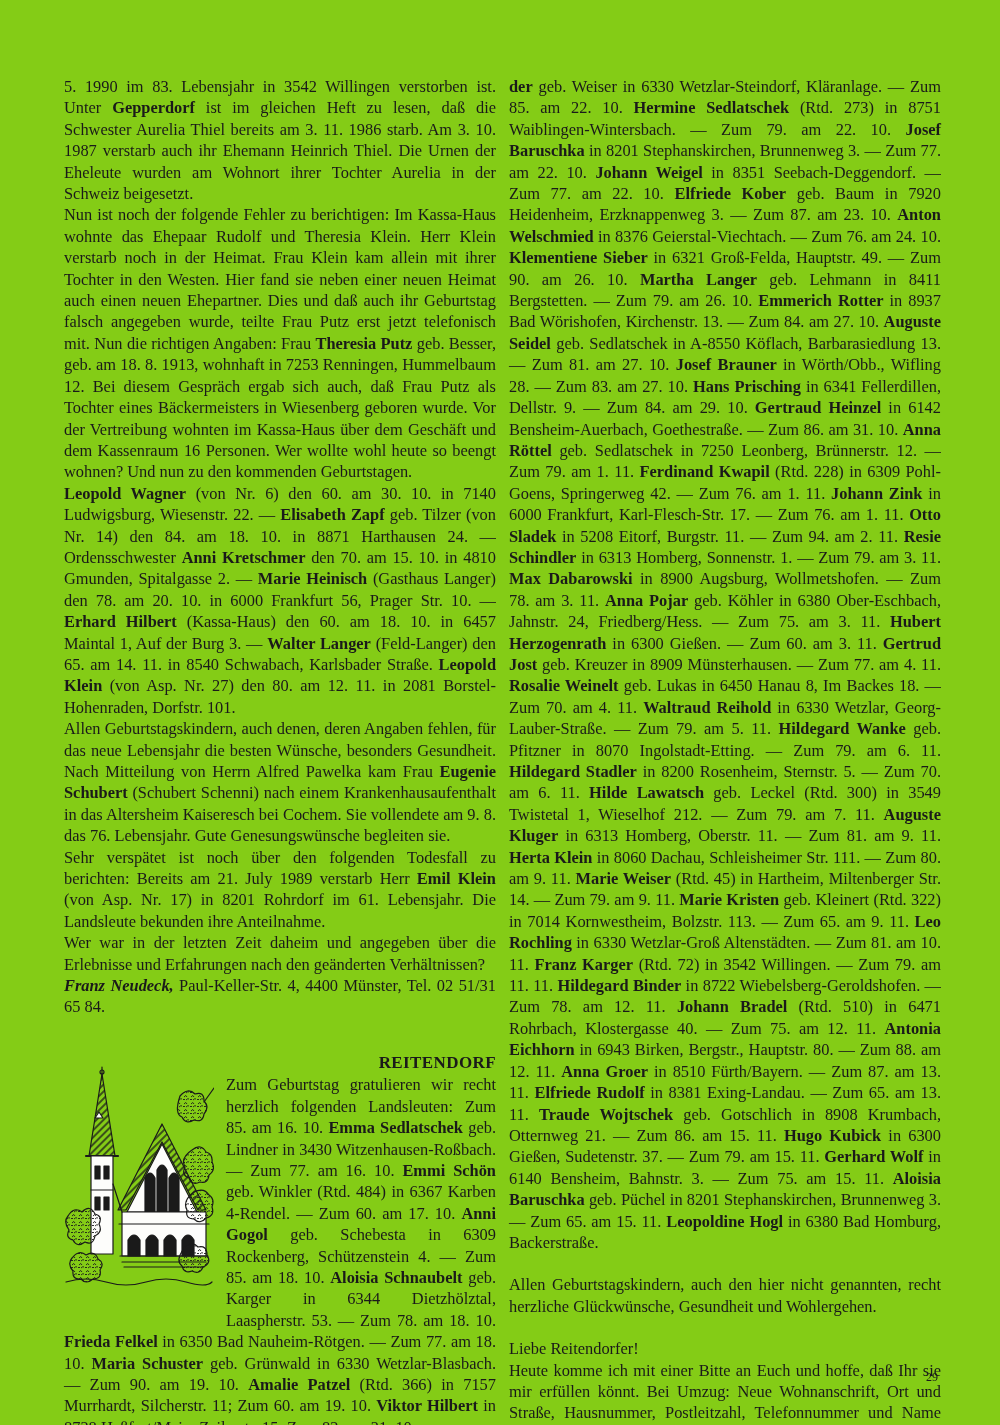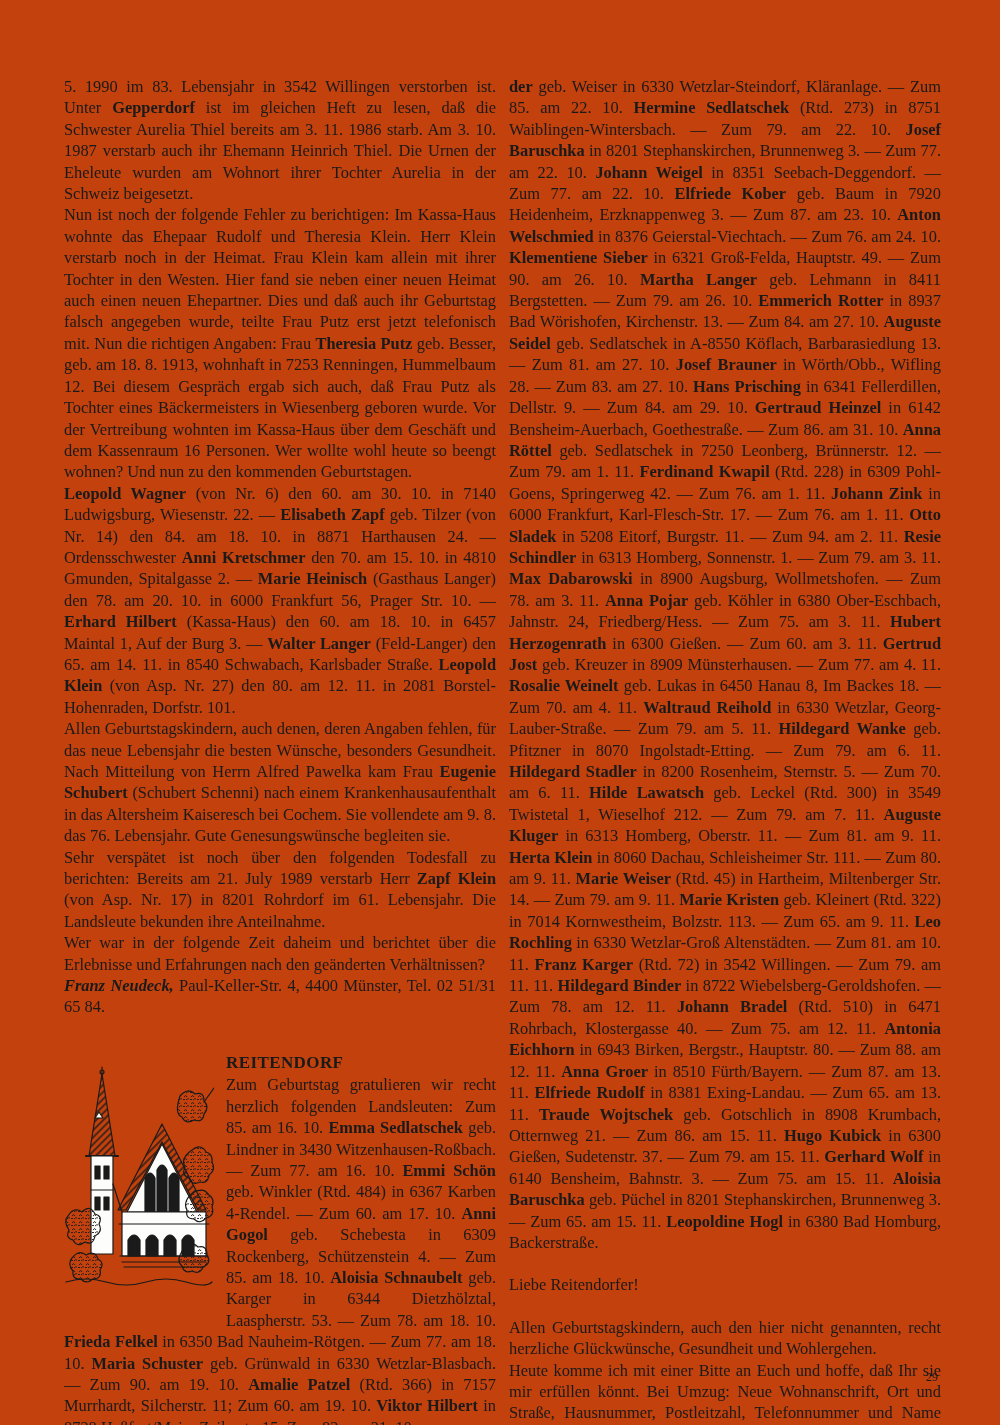--- a/index.html
+++ b/index.html
@@ -3,37 +3,37 @@
 <meta charset="utf-8">
 <style>
   html,body{margin:0;padding:0;}
   body{
     width:1000px;height:1425px;overflow:hidden;
     background:#e9e7e2;
     font-family:"Liberation Serif", serif;
   }
   .page{
     position:relative;width:1000px;height:1425px;
-    background:#c2410c;color:#1a1a1a;overflow:hidden;
+    background:#84cc16;color:#1a1a1a;overflow:hidden;
   }
   .col{position:absolute;top:76px;width:432px;}
   .col.left{left:64px;}
   .col.right{left:509px;}
   .para{
     margin:0;text-align:justify;
     font-size:16.4px;line-height:21.4px;
   }
   .para.gap{margin-top:21px;}
   .b{font-weight:bold;}
   .i{font-style:italic;font-weight:bold;}
   .reitendorf{margin-top:34px;}
   .reitendorf::after{content:"";display:block;clear:both;}
   .section-head{
     font-size:17px;font-weight:bold;letter-spacing:.4px;
-    margin:0 0 1px 8px;line-height:21.4px;
+    margin:0 0 1px 8px;line-height:21.4px;text-align:right;
   }
   .church{
     float:left;width:150px;height:252px;
     margin:14px 12px 2px 0;
   }
   .pagenum{
     position:absolute;right:62px;bottom:40px;
     font-size:12px;color:#1a1a1a;margin-top:31px;
   }
 </style>
@@ -41,22 +41,22 @@
 <body>
 
 <div class="page">
 
   <div class="col left">
     <div id="left-paras">
         <p class="para"><span>5. 1990 im 83. Lebensjahr in 3542 Willingen verstorben ist. Unter </span><span class="b">Gepperdorf</span><span> ist im gleichen Heft zu lesen, daß die Schwester Aurelia Thiel bereits am 3. 11. 1986 starb. Am 3. 10. 1987 verstarb auch ihr Ehemann Heinrich Thiel. Die Urnen der Eheleute wurden am Wohnort ihrer Tochter Aurelia in der Schweiz beigesetzt.</span></p>
         <p class="para"><span>Nun ist noch der folgende Fehler zu berichtigen: Im Kassa-Haus wohnte das Ehepaar Rudolf und Theresia Klein. Herr Klein verstarb noch in der Heimat. Frau Klein kam allein mit ihrer Tochter in den Westen. Hier fand sie neben einer neuen Heimat auch einen neuen Ehepartner. Dies und daß auch ihr Geburtstag falsch angegeben wurde, teilte Frau Putz erst jetzt telefonisch mit. Nun die richtigen Angaben: Frau </span><span class="b">Theresia Putz</span><span> geb. Besser, geb. am 18. 8. 1913, wohnhaft in 7253 Renningen, Hummelbaum 12. Bei diesem Gespräch ergab sich auch, daß Frau Putz als Tochter eines Bäckermeisters in Wiesenberg geboren wurde. Vor der Vertreibung wohnten im Kassa-Haus über dem Geschäft und dem Kassenraum 16 Personen. Wer wollte wohl heute so beengt wohnen? Und nun zu den kommenden Geburtstagen.</span></p>
         <p class="para"><span class="b">Leopold Wagner</span><span> (von Nr. 6) den 60. am 30. 10. in 7140 Ludwigsburg, Wiesenstr. 22. — </span><span class="b">Elisabeth Zapf</span><span> geb. Tilzer (von Nr. 14) den 84. am 18. 10. in 8871 Harthausen 24. — Ordensschwester </span><span class="b">Anni Kretschmer</span><span> den 70. am 15. 10. in 4810 Gmunden, Spitalgasse 2. — </span><span class="b">Marie Heinisch</span><span> (Gasthaus Langer) den 78. am 20. 10. in 6000 Frankfurt 56, Prager Str. 10. — </span><span class="b">Erhard Hilbert</span><span> (Kassa-Haus) den 60. am 18. 10. in 6457 Maintal 1, Auf der Burg 3. — </span><span class="b">Walter Langer</span><span> (Feld-Langer) den 65. am 14. 11. in 8540 Schwabach, Karlsbader Straße. </span><span class="b">Leopold Klein</span><span> (von Asp. Nr. 27) den 80. am 12. 11. in 2081 Borstel-Hohenraden, Dorfstr. 101.</span></p>
         <p class="para"><span>Allen Geburtstagskindern, auch denen, deren Angaben fehlen, für das neue Lebensjahr die besten Wünsche, besonders Gesundheit. Nach Mitteilung von Herrn Alfred Pawelka kam Frau </span><span class="b">Eugenie Schubert</span><span> (Schubert Schenni) nach einem Krankenhausaufenthalt in das Altersheim Kaiseresch bei Cochem. Sie vollendete am 9. 8. das 76. Lebensjahr. Gute Genesungswünsche begleiten sie.</span></p>
-        <p class="para"><span>Sehr verspätet ist noch über den folgenden Todesfall zu berichten: Bereits am 21. July 1989 verstarb Herr </span><span class="b">Zapf Klein</span><span> (von Asp. Nr. 17) in 8201 Rohrdorf im 61. Lebensjahr. Die Landsleute bekunden ihre Anteilnahme.</span></p>
-        <p class="para"><span>Wer war in der folgende Zeit daheim und berichtet über die Erlebnisse und Erfahrungen nach den geänderten Verhältnissen?</span></p>
+        <p class="para"><span>Sehr verspätet ist noch über den folgenden Todesfall zu berichten: Bereits am 21. July 1989 verstarb Herr </span><span class="b">Emil Klein</span><span> (von Asp. Nr. 17) in 8201 Rohrdorf im 61. Lebensjahr. Die Landsleute bekunden ihre Anteilnahme.</span></p>
+        <p class="para"><span>Wer war in der letzten Zeit daheim und angegeben über die Erlebnisse und Erfahrungen nach den geänderten Verhältnissen?</span></p>
         <p class="para"><span class="i">Franz Neudeck,</span><span> Paul-Keller-Str. 4, 4400 Münster, Tel. 02 51/31 65 84.</span></p>
       </div>
 
     <div class="reitendorf">
       <svg class="church" viewBox="0 0 150 252" xmlns="http://www.w3.org/2000/svg">
         <defs>
           <pattern id="hatch" width="5" height="5" patternUnits="userSpaceOnUse" patternTransform="rotate(45)">
             <line x1="1" y1="0" x2="1" y2="5" stroke="#1a1a1a" stroke-width="1.4"></line>
           </pattern>
           <pattern id="leaf" width="7" height="7" patternUnits="userSpaceOnUse">
@@ -108,20 +108,20 @@
         </g>
       </svg>
       <h3 class="section-head">REITENDORF</h3>
       <p class="para" id="reit-text"><span>Zum Geburtstag gratulieren wir recht herzlich folgenden Landsleuten: Zum 85. am 16. 10. </span><span class="b">Emma Sedlatschek</span><span> geb. Lindner in 3430 Witzenhausen-Roßbach. — Zum 77. am 16. 10. </span><span class="b">Emmi Schön</span><span> geb. Winkler (Rtd. 484) in 6367 Karben 4-Rendel. — Zum 60. am 17. 10. </span><span class="b">Anni Gogol</span><span> geb. Schebesta in 6309 Rockenberg, Schützenstein 4. — Zum 85. am 18. 10. </span><span class="b">Aloisia Schnaubelt</span><span> geb. Karger in 6344 Dietzhölztal, Laaspherstr. 53. — Zum 78. am 18. 10. </span><span class="b">Frieda Felkel</span><span> in 6350 Bad Nauheim-Rötgen. — Zum 77. am 18. 10. </span><span class="b">Maria Schuster</span><span> geb. Grünwald in 6330 Wetzlar-Blasbach. — Zum 90. am 19. 10. </span><span class="b">Amalie Patzel</span><span> (Rtd. 366) in 7157 Murrhardt, Silcherstr. 11; Zum 60. am 19. 10. </span><span class="b">Viktor Hilbert</span><span> in 8728 Haßfurt/Main, Zeilerstr. 15; Zum 82. am 21. 10. </span></p>
     </div>
   </div>
 
   <div class="col right">
     <div id="right-paras">
         <p class="para"><span class="b">der</span><span> geb. Weiser in 6330 Wetzlar-Steindorf, Kläranlage. — Zum 85. am 22. 10. </span><span class="b">Hermine Sedlatschek</span><span> (Rtd. 273) in 8751 Waiblingen-Wintersbach. — Zum 79. am 22. 10. </span><span class="b">Josef Baruschka</span><span> in 8201 Stephanskirchen, Brunnenweg 3. — Zum 77. am 22. 10. </span><span class="b">Johann Weigel</span><span> in 8351 Seebach-Deggendorf. — Zum 77. am 22. 10. </span><span class="b">Elfriede Kober</span><span> geb. Baum in 7920 Heidenheim, Erzknappenweg 3. — Zum 87. am 23. 10. </span><span class="b">Anton Welschmied</span><span> in 8376 Geierstal-Viechtach. — Zum 76. am 24. 10. </span><span class="b">Klementiene Sieber</span><span> in 6321 Groß-Felda, Hauptstr. 49. — Zum 90. am 26. 10. </span><span class="b">Martha Langer</span><span> geb. Lehmann in 8411 Bergstetten. — Zum 79. am 26. 10. </span><span class="b">Emmerich Rotter</span><span> in 8937 Bad Wörishofen, Kirchenstr. 13. — Zum 84. am 27. 10. </span><span class="b">Auguste Seidel</span><span> geb. Sedlatschek in A-8550 Köflach, Barbarasiedlung 13. — Zum 81. am 27. 10. </span><span class="b">Josef Brauner</span><span> in Wörth/Obb., Wifling 28. — Zum 83. am 27. 10. </span><span class="b">Hans Prisching</span><span> in 6341 Fellerdillen, Dellstr. 9. — Zum 84. am 29. 10. </span><span class="b">Gertraud Heinzel</span><span> in 6142 Bensheim-Auerbach, Goethestraße. — Zum 86. am 31. 10. </span><span class="b">Anna Röttel</span><span> geb. Sedlatschek in 7250 Leonberg, Brünnerstr. 12. — Zum 79. am 1. 11. </span><span class="b">Ferdinand Kwapil</span><span> (Rtd. 228) in 6309 Pohl-Goens, Springerweg 42. — Zum 76. am 1. 11. </span><span class="b">Johann Zink</span><span> in 6000 Frankfurt, Karl-Flesch-Str. 17. — Zum 76. am 1. 11. </span><span class="b">Otto Sladek</span><span> in 5208 Eitorf, Burgstr. 11. — Zum 94. am 2. 11. </span><span class="b">Resie Schindler</span><span> in 6313 Homberg, Sonnenstr. 1. — Zum 79. am 3. 11. </span><span class="b">Max Dabarowski</span><span> in 8900 Augsburg, Wollmetshofen. — Zum 78. am 3. 11. </span><span class="b">Anna Pojar</span><span> geb. Köhler in 6380 Ober-Eschbach, Jahnstr. 24, Friedberg/Hess. — Zum 75. am 3. 11. </span><span class="b">Hubert Herzogenrath</span><span> in 6300 Gießen. — Zum 60. am 3. 11. </span><span class="b">Gertrud Jost</span><span> geb. Kreuzer in 8909 Münsterhausen. — Zum 77. am 4. 11. </span><span class="b">Rosalie Weinelt</span><span> geb. Lukas in 6450 Hanau 8, Im Backes 18. — Zum 70. am 4. 11. </span><span class="b">Waltraud Reihold</span><span> in 6330 Wetzlar, Georg-Lauber-Straße. — Zum 79. am 5. 11. </span><span class="b">Hildegard Wanke</span><span> geb. Pfitzner in 8070 Ingolstadt-Etting. — Zum 79. am 6. 11. </span><span class="b">Hildegard Stadler</span><span> in 8200 Rosenheim, Sternstr. 5. — Zum 70. am 6. 11. </span><span class="b">Hilde Lawatsch</span><span> geb. Leckel (Rtd. 300) in 3549 Twistetal 1, Wieselhof 212. — Zum 79. am 7. 11. </span><span class="b">Auguste Kluger</span><span> in 6313 Homberg, Oberstr. 11. — Zum 81. am 9. 11. </span><span class="b">Herta Klein</span><span> in 8060 Dachau, Schleisheimer Str. 111. — Zum 80. am 9. 11. </span><span class="b">Marie Weiser</span><span> (Rtd. 45) in Hartheim, Miltenberger Str. 14. — Zum 79. am 9. 11. </span><span class="b">Marie Kristen</span><span> geb. Kleinert (Rtd. 322) in 7014 Kornwestheim, Bolzstr. 113. — Zum 65. am 9. 11. </span><span class="b">Leo Rochling</span><span> in 6330 Wetzlar-Groß Altenstädten. — Zum 81. am 10. 11. </span><span class="b">Franz Karger</span><span> (Rtd. 72) in 3542 Willingen. — Zum 79. am 11. 11. </span><span class="b">Hildegard Binder</span><span> in 8722 Wiebelsberg-Geroldshofen. — Zum 78. am 12. 11. </span><span class="b">Johann Bradel</span><span> (Rtd. 510) in 6471 Rohrbach, Klostergasse 40. — Zum 75. am 12. 11. </span><span class="b">Antonia Eichhorn</span><span> in 6943 Birken, Bergstr., Hauptstr. 80. — Zum 88. am 12. 11. </span><span class="b">Anna Groer</span><span> in 8510 Fürth/Bayern. — Zum 87. am 13. 11. </span><span class="b">Elfriede Rudolf</span><span> in 8381 Exing-Landau. — Zum 65. am 13. 11. </span><span class="b">Traude Wojtschek</span><span> geb. Gotschlich in 8908 Krumbach, Otternweg 21. — Zum 86. am 15. 11. </span><span class="b">Hugo Kubick</span><span> in 6300 Gießen, Sudetenstr. 37. — Zum 79. am 15. 11. </span><span class="b">Gerhard Wolf</span><span> in 6140 Bensheim, Bahnstr. 3. — Zum 75. am 15. 11. </span><span class="b">Aloisia Baruschka</span><span> geb. Püchel in 8201 Stephanskirchen, Brunnenweg 3. — Zum 65. am 15. 11. </span><span class="b">Leopoldine Hogl</span><span> in 6380 Bad Homburg, Backerstraße.</span></p>
+        <p class="para gap"><span>Allen Geburtstagskindern, auch den hier nicht genannten, recht herzliche Glückwünsche, Gesundheit und Wohlergehen.</span></p>
         <p class="para gap"><span>Liebe Reitendorfer!</span></p>
-        <p class="para gap"><span>Allen Geburtstagskindern, auch den hier nicht genannten, recht herzliche Glückwünsche, Gesundheit und Wohlergehen.</span></p>
         <p class="para"><span>Heute komme ich mit einer Bitte an Euch und hoffe, daß Ihr sie mir erfüllen könnt. Bei Umzug: Neue Wohnanschrift, Ort und Straße, Hausnummer, Postleitzahl, Telefonnummer und Name des Umgezogenen. Denkt bitte daran, Berichte in „Mein Heimatbote“ können nur vollständig erscheinen, wenn die Angaben stimmen. Darum bitte ich um Euer Verständnis!</span></p>
       </div>
   </div>
 
   <div class="pagenum">29</div>
 </div>
 
 </body></html>

